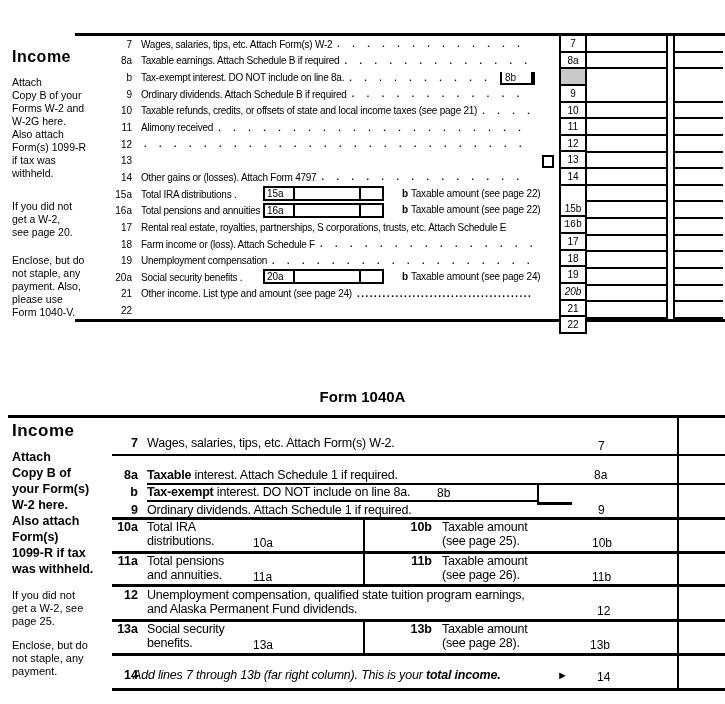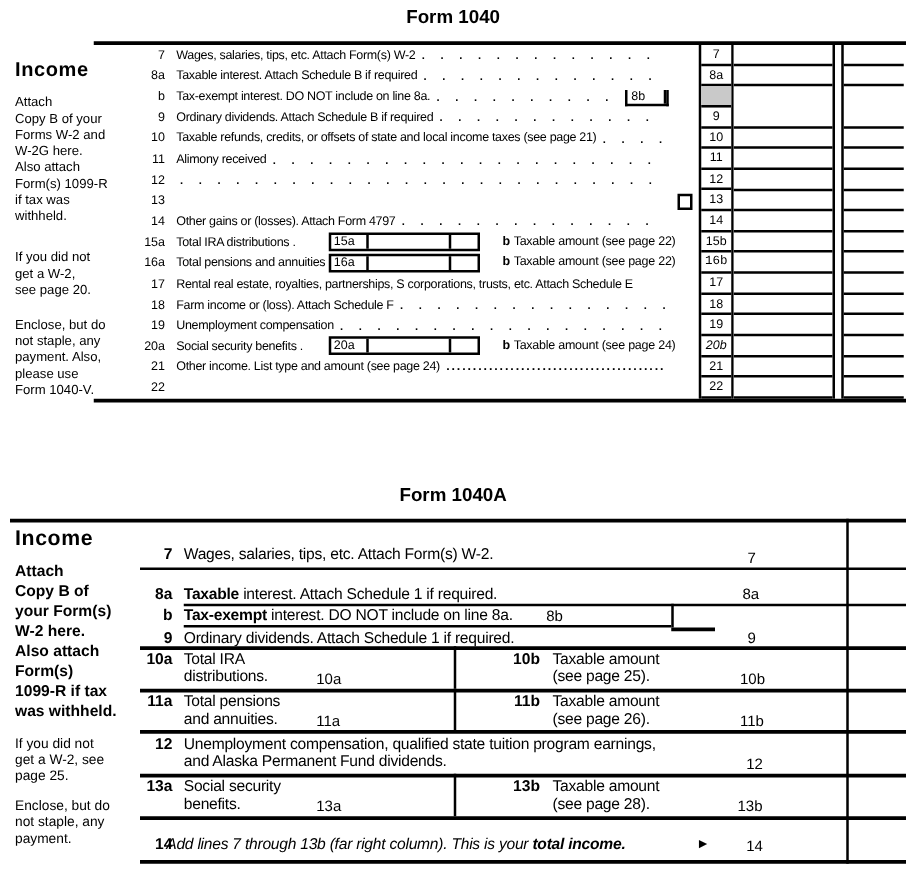--- a/index.html
+++ b/index.html
@@ -48,21 +48,20 @@
   .a-text{position:absolute;font-size:12.5px;letter-spacing:-0.2px;white-space:nowrap;}
   .a-small{position:absolute;font-size:12px;}
   .a-bno{position:absolute;width:40px;text-align:right;font-weight:bold;font-size:12.5px;}
   .arrow{position:absolute;font-size:11px;}
 </style>
 </head>
 <body>
 
 <div id="canvas">
 
-  <div class="title" style="top:5px;">Form 1040</div>
   <div class="hline" style="left:75px;top:33px;width:650px;height:3px;"></div>
 
   <div class="sb-head" style="left:12px;top:48px;">Income</div>
   <div class="sb-note" style="left:12px;top:76px;width:95px;">Attach
 Copy B of your
 Forms W-2 and
 W-2G here.
 Also attach
 Form(s) 1099-R
 if tax was
@@ -77,21 +76,21 @@
 Form 1040-V.</div>
 
   <div id="f1040-rows">
       <div class="t-row" style="height: 16.65px;">
         <span class="t-no">7</span>
         <span class="t-text">Wages, salaries, tips, etc. Attach Form(s) W-2</span>
         <span class="leader"> . . . . . . . . . . . . . . . . . . . . . . . . . . . . . . . . . . . . . . . . . . . . . . . . . . . . . . . . . . . .</span>
       </div>
       <div class="t-row" style="height: 16.65px;">
         <span class="t-no">8a</span>
-        <span class="t-text">Taxable interest. Attach Schedule B if required</span>
+        <span class="t-text">Taxable earnings. Attach Schedule B if required</span>
         <span class="leader"> . . . . . . . . . . . . . . . . . . . . . . . . . . . . . . . . . . . . . . . . . . . . . . . . . . . . . . . . . . . .</span>
       </div>
       <div class="t-row" style="height: 16.65px;">
         <span class="t-no">b</span>
         <span class="t-text">Tax-exempt interest. DO NOT include on line 8a.</span>
         <span class="leader"> . . . . . . . . . . . . . . . . . . . . . . . . . . . . . . . . . . . . . . . . . . . . . . . . . . . . . . . . . . . .</span>
         <span class="inline-box">
           <span class="ib-label">8b</span>
           <span class="ib-fill"></span>
         </span>
@@ -271,21 +270,21 @@
 <div class="rcol num" style="left: 559px; top: 36px; width: 28px;">
       <div class="rcell" style="height: 16.65px;">7</div>
       <div class="rcell" style="height: 16.65px;">8a</div>
       <div class="rcell gray" style="height: 16.65px;"></div>
       <div class="rcell" style="height: 16.65px;">9</div>
       <div class="rcell" style="height: 16.65px;">10</div>
       <div class="rcell" style="height: 16.65px;">11</div>
       <div class="rcell" style="height: 16.65px;">12</div>
       <div class="rcell" style="height: 16.65px;">13</div>
       <div class="rcell" style="height: 16.65px;">14</div>
-      <div class="rcell" style="height: 16.65px;">15b</div>
+      <div class="rcell" style="height: 16.65px; margin-top: 15px;">15b</div>
       <div class="rcell" style="height: 16.65px; font-family: Liberation Mono, monospace;">16b</div>
       <div class="rcell" style="height: 16.65px;">17</div>
       <div class="rcell" style="height: 16.65px;">18</div>
       <div class="rcell" style="height: 16.65px;">19</div>
       <div class="rcell" style="height: 16.65px; font-style: italic;">20b</div>
       <div class="rcell" style="height: 16.65px;">21</div>
       <div class="rcell" style="height: 16.65px;">22</div>
     </div>
     <div class="rcol amt" style="left: 587px; top: 36px; width: 81px;">
       <div class="rcell" style="height: 16.65px;"></div>

